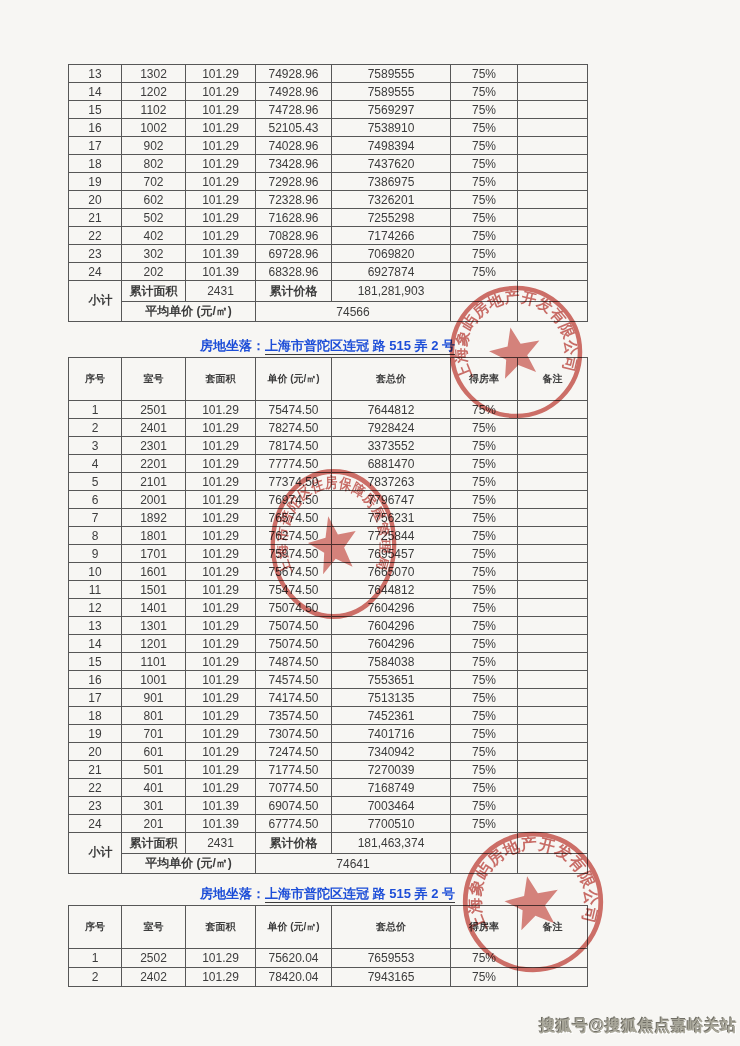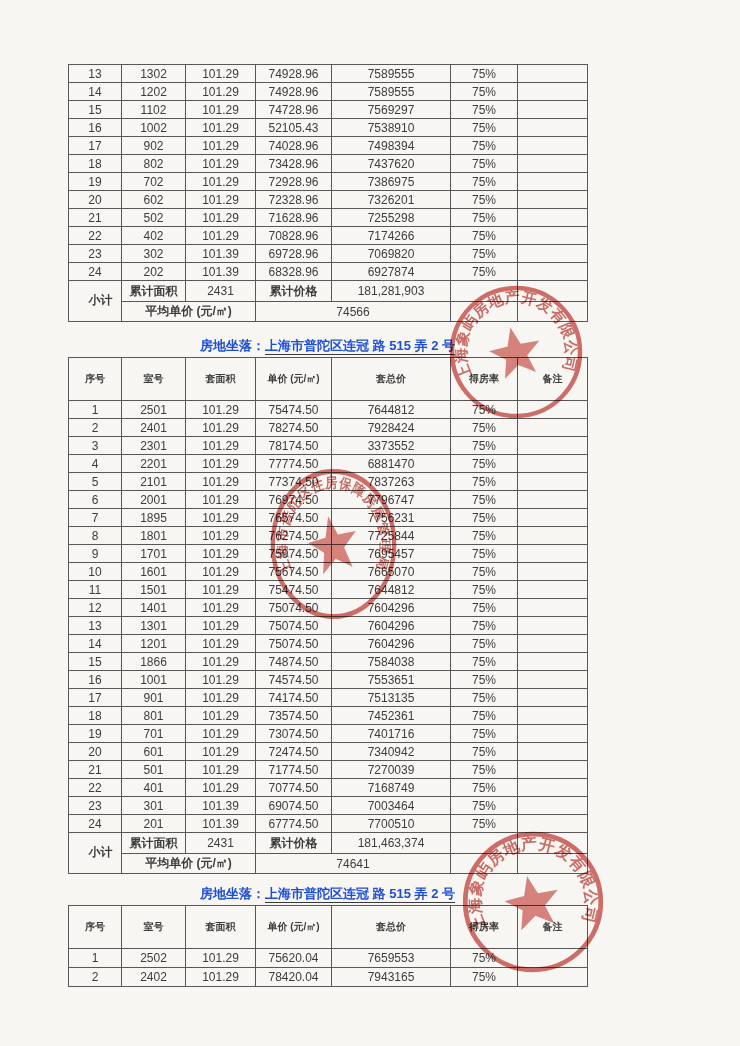--- a/index.html
+++ b/index.html
@@ -258,21 +258,21 @@
           <td>6</td>
           <td>2001</td>
           <td>101.29</td>
           <td>76974.50</td>
           <td>7796747</td>
           <td>75%</td>
           <td></td>
         </tr>
         <tr>
           <td>7</td>
-          <td>1895</td>
+          <td>1892</td>
           <td>101.29</td>
           <td>76574.50</td>
           <td>7756231</td>
           <td>75%</td>
           <td></td>
         </tr>
         <tr>
           <td>8</td>
           <td>1801</td>
           <td>101.29</td>
@@ -330,21 +330,21 @@
           <td>14</td>
           <td>1201</td>
           <td>101.29</td>
           <td>75074.50</td>
           <td>7604296</td>
           <td>75%</td>
           <td></td>
         </tr>
         <tr>
           <td>15</td>
-          <td>1866</td>
+          <td>1101</td>
           <td>101.29</td>
           <td>74874.50</td>
           <td>7584038</td>
           <td>75%</td>
           <td></td>
         </tr>
         <tr>
           <td>16</td>
           <td>1001</td>
           <td>101.29</td>
@@ -520,14 +520,15 @@
     <circle cx="68" cy="68" r="64"></circle>
     <defs>
         <path id="arc3" d="M 24.7 93 A 50 50 0 1 1 111.3 93"></path>
       </defs>
     <text class="ring-text" font-size="15">
       <textPath href="#arc3" textLength="202" lengthAdjust="spacing">上海象屿房地产开发有限公司</textPath>
     </text>
     <polygon points="62.4,43.6 72.6,59.7 91.4,56.5 79.2,71.2 88.1,88.1 70.3,81.1 57.0,94.7 58.2,75.7 41.1,67.2 59.6,62.4"></polygon>
   </svg>
 
+  <div class="watermark">搜狐号@搜狐焦点嘉峪关站</div>
 
 </div>
 
 </body></html>

